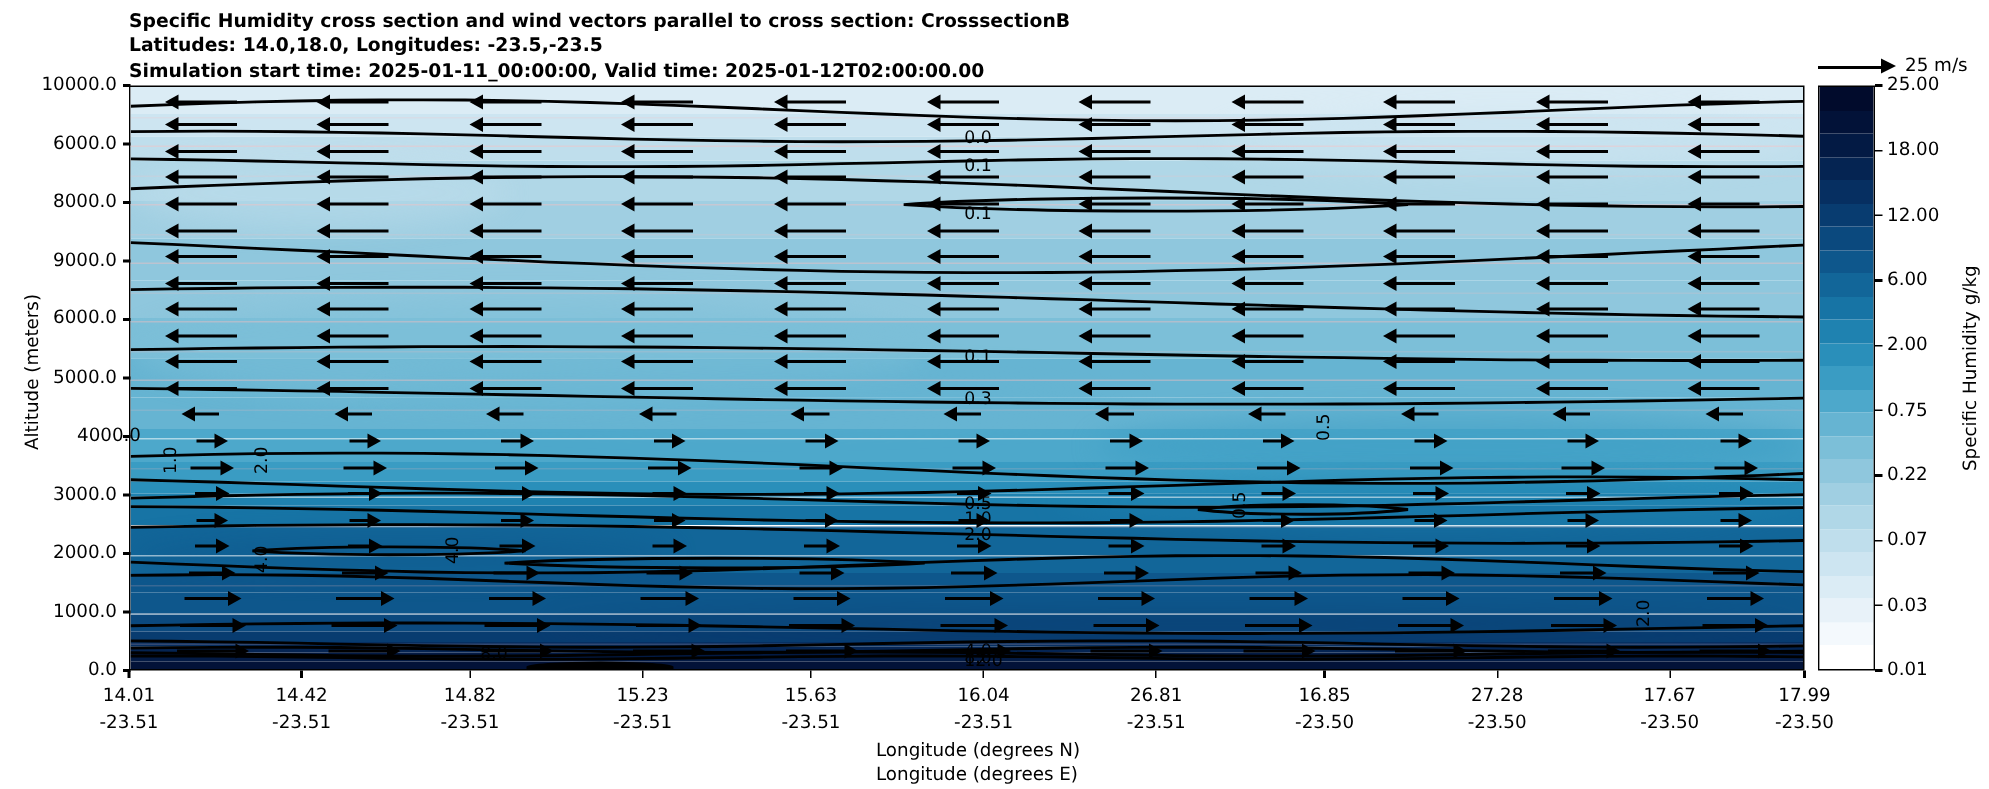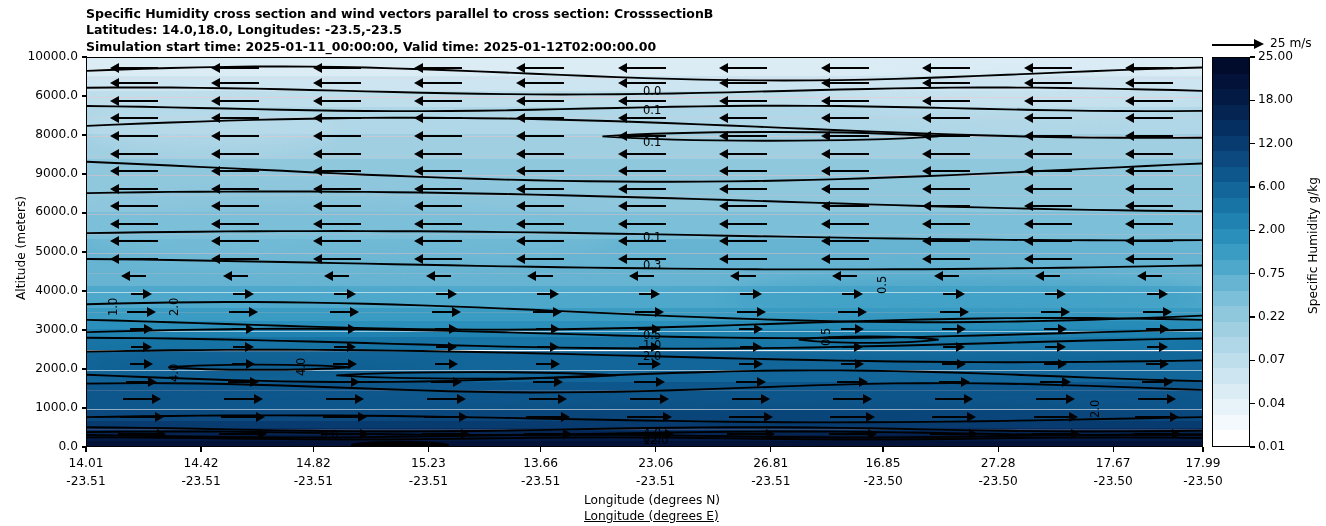--- a/index.html
+++ b/index.html
@@ -30,21 +30,21 @@
           line-height:12px;white-space:nowrap;}
   .clabel.rot{transform:rotate(-90deg);transform-origin:left top;} 
   .ylab{position:absolute;text-align:right;font-size:12.2px;white-space:nowrap;}
   .ytickmark{position:absolute;left:82px;width:5px;height:1.2px;background:#000;}
   #ylabel{position:absolute;font-size:12.2px;white-space:nowrap;
           transform:rotate(-90deg);transform-origin:left top;}
 
   .xtickmark{position:absolute;top:447px;width:1.2px;height:5px;background:#000;}
   .xlab{position:absolute;font-size:12.2px;text-align:center;white-space:nowrap;}
   #xlabel-lat{position:absolute;font-size:12.2px;white-space:nowrap;}
-  #xlabel-lon{position:absolute;font-size:12.2px;white-space:nowrap;text-decoration:underline;}
+  #xlabel-lon{position:absolute;font-size:12.2px;white-space:nowrap;}
 
   
   #cbar{position:absolute;left:1212px;top:57px;width:38px;height:390px;
         border:1px solid #000;box-sizing:border-box;overflow:hidden;}
   .cseg{position:absolute;left:0;width:100%;}
   .ctickmark{position:absolute;left:1250px;width:5px;height:1.2px;background:#000;}
   .clab{position:absolute;left:1258px;font-size:12.2px;white-space:nowrap;}
   #cbar-title{position:absolute;font-size:12.2px;white-space:nowrap;
               transform:rotate(-90deg);transform-origin:left top;}
 
@@ -941,21 +941,21 @@
 
 <div class="ytickmark" style="top: 446.4px;"></div>
 <div class="ylab" style="left: 0px; width: 78px; top: 439px;">0.0</div>
 <div class="ytickmark" style="top: 407.4px;"></div>
 <div class="ylab" style="left: 0px; width: 78px; top: 400px;">1000.0</div>
 <div class="ytickmark" style="top: 368.4px;"></div>
 <div class="ylab" style="left: 0px; width: 78px; top: 361px;">2000.0</div>
 <div class="ytickmark" style="top: 329.4px;"></div>
 <div class="ylab" style="left: 0px; width: 78px; top: 322px;">3000.0</div>
 <div class="ytickmark" style="top: 290.4px;"></div>
-<div class="ylab" style="left: 0px; width: 78px; top: 283px;">4000.0</div>
+<div class="ylab" style="left: 16px; width: 78px; top: 283px;">4000.0</div>
 <div class="ytickmark" style="top: 251.4px;"></div>
 <div class="ylab" style="left: 0px; width: 78px; top: 244px;">5000.0</div>
 <div class="ytickmark" style="top: 212.4px;"></div>
 <div class="ylab" style="left: 0px; width: 78px; top: 204px;">6000.0</div>
 <div class="ytickmark" style="top: 173.4px;"></div>
 <div class="ylab" style="left: 0px; width: 78px; top: 166px;">9000.0</div>
 <div class="ytickmark" style="top: 134.4px;"></div>
 <div class="ylab" style="left: 0px; width: 78px; top: 127px;">8000.0</div>
 <div class="ytickmark" style="top: 95.4px;"></div>
 <div class="ylab" style="left: 0px; width: 78px; top: 88px;">6000.0</div>
@@ -967,44 +967,44 @@
 <div class="xtickmark" style="left: 200.468px;"></div>
 <div class="xlab" style="left: 156.068px; width: 90px; top: 456px;">14.42</div>
 <div class="xlab" style="left: 156.068px; width: 90px; top: 474px;">-23.51</div>
 <div class="xtickmark" style="left: 312.729px;"></div>
 <div class="xlab" style="left: 268.329px; width: 90px; top: 456px;">14.82</div>
 <div class="xlab" style="left: 268.329px; width: 90px; top: 474px;">-23.51</div>
 <div class="xtickmark" style="left: 427.797px;"></div>
 <div class="xlab" style="left: 383.397px; width: 90px; top: 456px;">15.23</div>
 <div class="xlab" style="left: 383.397px; width: 90px; top: 474px;">-23.51</div>
 <div class="xtickmark" style="left: 540.058px;"></div>
-<div class="xlab" style="left: 495.658px; width: 90px; top: 456px;">13.66</div>
+<div class="xlab" style="left: 495.658px; width: 90px; top: 456px;">15.63</div>
 <div class="xlab" style="left: 495.658px; width: 90px; top: 474px;">-23.51</div>
 <div class="xtickmark" style="left: 655.126px;"></div>
-<div class="xlab" style="left: 610.726px; width: 90px; top: 456px;">23.06</div>
+<div class="xlab" style="left: 610.726px; width: 90px; top: 456px;">16.04</div>
 <div class="xlab" style="left: 610.726px; width: 90px; top: 474px;">-23.51</div>
 <div class="xtickmark" style="left: 770.194px;"></div>
 <div class="xlab" style="left: 725.794px; width: 90px; top: 456px;">26.81</div>
 <div class="xlab" style="left: 725.794px; width: 90px; top: 474px;">-23.51</div>
 <div class="xtickmark" style="left: 882.455px;"></div>
 <div class="xlab" style="left: 838.055px; width: 90px; top: 456px;">16.85</div>
 <div class="xlab" style="left: 838.055px; width: 90px; top: 474px;">-23.50</div>
 <div class="xtickmark" style="left: 997.523px;"></div>
 <div class="xlab" style="left: 953.123px; width: 90px; top: 456px;">27.28</div>
 <div class="xlab" style="left: 953.123px; width: 90px; top: 474px;">-23.50</div>
 <div class="xtickmark" style="left: 1112.59px;"></div>
 <div class="xlab" style="left: 1068.19px; width: 90px; top: 456px;">17.67</div>
 <div class="xlab" style="left: 1068.19px; width: 90px; top: 474px;">-23.50</div>
 <div class="xtickmark" style="left: 1202.4px;"></div>
 <div class="xlab" style="left: 1158px; width: 90px; top: 456px;">17.99</div>
 <div class="xlab" style="left: 1158px; width: 90px; top: 474px;">-23.50</div>
 <div class="ctickmark" style="top: 446.4px;"></div>
 <div class="clab" style="top: 439px;">0.01</div>
 <div class="ctickmark" style="top: 403.067px;"></div>
-<div class="clab" style="top: 395.667px;">0.04</div>
+<div class="clab" style="top: 395.667px;">0.03</div>
 <div class="ctickmark" style="top: 359.733px;"></div>
 <div class="clab" style="top: 352.333px;">0.07</div>
 <div class="ctickmark" style="top: 316.4px;"></div>
 <div class="clab" style="top: 309px;">0.22</div>
 <div class="ctickmark" style="top: 273.067px;"></div>
 <div class="clab" style="top: 265.667px;">0.75</div>
 <div class="ctickmark" style="top: 229.733px;"></div>
 <div class="clab" style="top: 222.333px;">2.00</div>
 <div class="ctickmark" style="top: 186.4px;"></div>
 <div class="clab" style="top: 179px;">6.00</div>

